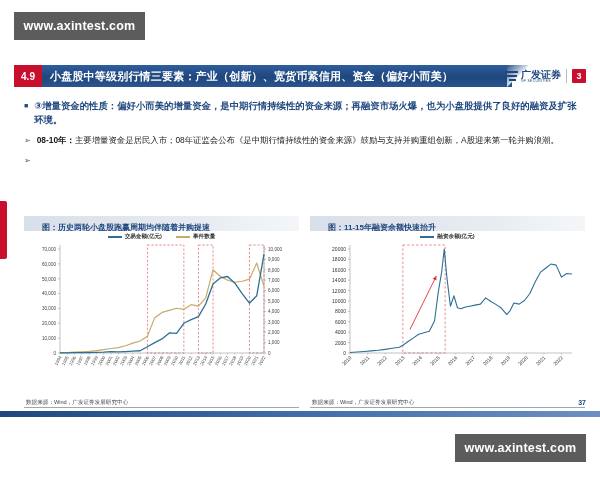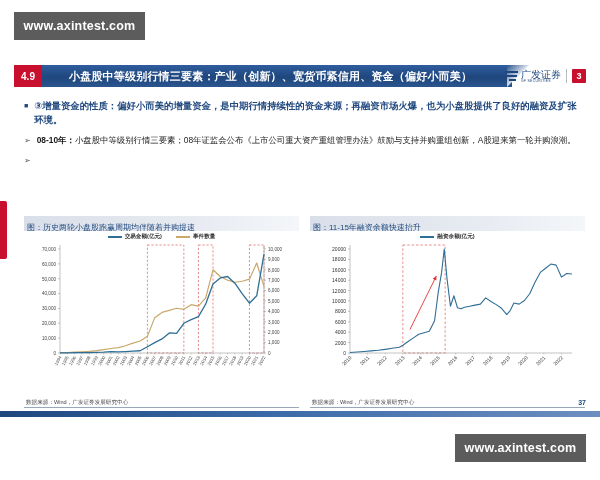--- a/index.html
+++ b/index.html
@@ -32,42 +32,42 @@
   }
   .title-num{
     position:absolute;left:0;top:0;width:28px;height:22px;
     background:#c8102e;color:#fff;font-size:10px;font-weight:bold;
     display:flex;align-items:center;justify-content:center;
   }
   .title-band{
     position:absolute;left:28px;top:0;width:470px;height:22px;
     background:linear-gradient(180deg,#2f5d9e 0%,#1f477e 55%,#2b558f 100%);
     color:#ffffff;font-size:11px;font-weight:bold;
-    display:flex;align-items:center;padding-left:27px;
+    display:flex;align-items:center;padding-left:8px;
     box-sizing:border-box;white-space:nowrap;letter-spacing:.2px;
   }
   .title-tail{
     position:absolute;left:493px;top:0;width:22px;height:22px;
     background:linear-gradient(135deg,#2b558f 0%,#ffffff 60%);
     clip-path:polygon(0 0,100% 0,0 100%);
   }
   .logo{
     position:absolute;right:0;top:0;height:22px;display:flex;
     align-items:center;gap:3px;
   }
   .logo-mark{
     width:13px;height:11px;position:relative;
   }
   .logo-mark i{
     position:absolute;left:0;height:2.5px;background:#1f477e;display:block;
   }
   .logo-mark i:nth-child(1){top:0;width:13px;}
   .logo-mark i:nth-child(2){top:4px;width:10px;left:2px;}
   .logo-mark i:nth-child(3){top:8px;width:7px;left:4px;}
-  .logo-cn{font-size:10px;font-weight:normal;color:#1f477e;line-height:9px;}
+  .logo-cn{font-size:10px;font-weight:bold;color:#1f477e;line-height:9px;}
   .logo-en{font-size:3.4px;color:#1f477e;letter-spacing:.3px;}
   .logo-bar{width:1px;height:14px;background:#bbb;margin:0 2px;}
   .logo-sq{
     width:14px;height:14px;background:#c8102e;color:#fff;font-size:9px;
     font-weight:bold;display:flex;align-items:center;justify-content:center;
     border-radius:1px;
   }
 
   
   .bullets{position:absolute;left:24px;top:44px;width:560px;}
@@ -78,22 +78,22 @@
   }
   .b2{display:flex;gap:6px;margin-top:7px;}
   .b2 .mk{color:#555;font-size:8px;line-height:13px;}
   .b2 .tx{color:#1a1a1a;font-size:8.4px;line-height:13px;}
   .b2 .tx b{font-weight:bold;}
 
   
   .cap{
     position:absolute;height:22px;
     background:linear-gradient(90deg,#d9dfe9 0%,#e8ecf2 65%,#f4f6f9 100%);
-    color:#1f477e;font-size:8px;font-weight:normal;
-    display:flex;align-items:center;padding-left:3px;box-sizing:border-box;
+    color:#1f477e;font-size:8px;font-weight:bold;
+    display:flex;align-items:center;padding-left:18px;box-sizing:border-box;
   }
   #cap-left{left:24px;top:161px;width:275px;}
   #cap-right{left:310px;top:161px;width:275px;}
 
   
   .panel{position:absolute;background:#fff;}
   #panel-left{left:24px;top:176px;width:275px;height:164px;}
   #panel-right{left:310px;top:176px;width:275px;height:164px;}
   .chart-svg{display:block;}
 
@@ -153,21 +153,21 @@
     </div>
   </div>
 
   <div class="bullets">
     <div class="b1">
       <span class="mk">■</span>
       <span class="tx">③增量资金的性质：偏好小而美的增量资金，是中期行情持续性的资金来源；再融资市场火爆，也为小盘股提供了良好的融资及扩张环境。</span>
     </div>
     <div class="b2">
       <span class="mk">➢</span>
-      <span class="tx"><b>08-10年：</b><span>小盘股中等级别行情三要素；08年证监会公布《上市公司重大资产重组管理办法》鼓励与支持并购重组创新，A股迎来第一轮并购浪潮。</span></span>
+      <span class="tx"><b>08-10年：</b><span>主要增量资金是居民入市；08年证监会公布《是中期行情持续性的资金来源》鼓励与支持并购重组创新，A股迎来第一轮并购浪潮。</span></span>
     </div>
     <div class="b2">
       <span class="mk">➢</span>
     </div>
   </div>
 
   <div class="cap" id="cap-left">图：历史两轮小盘股跑赢周期均伴随着并购提速</div>
   <div class="cap" id="cap-right">图：11-15年融资余额快速抬升</div>
 
   <div class="panel" id="panel-left">

